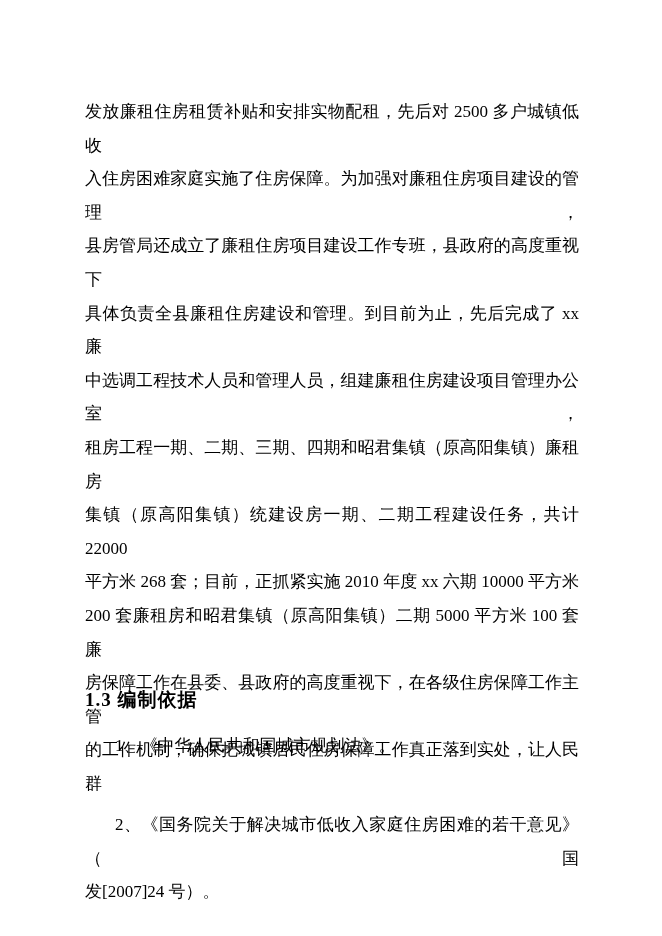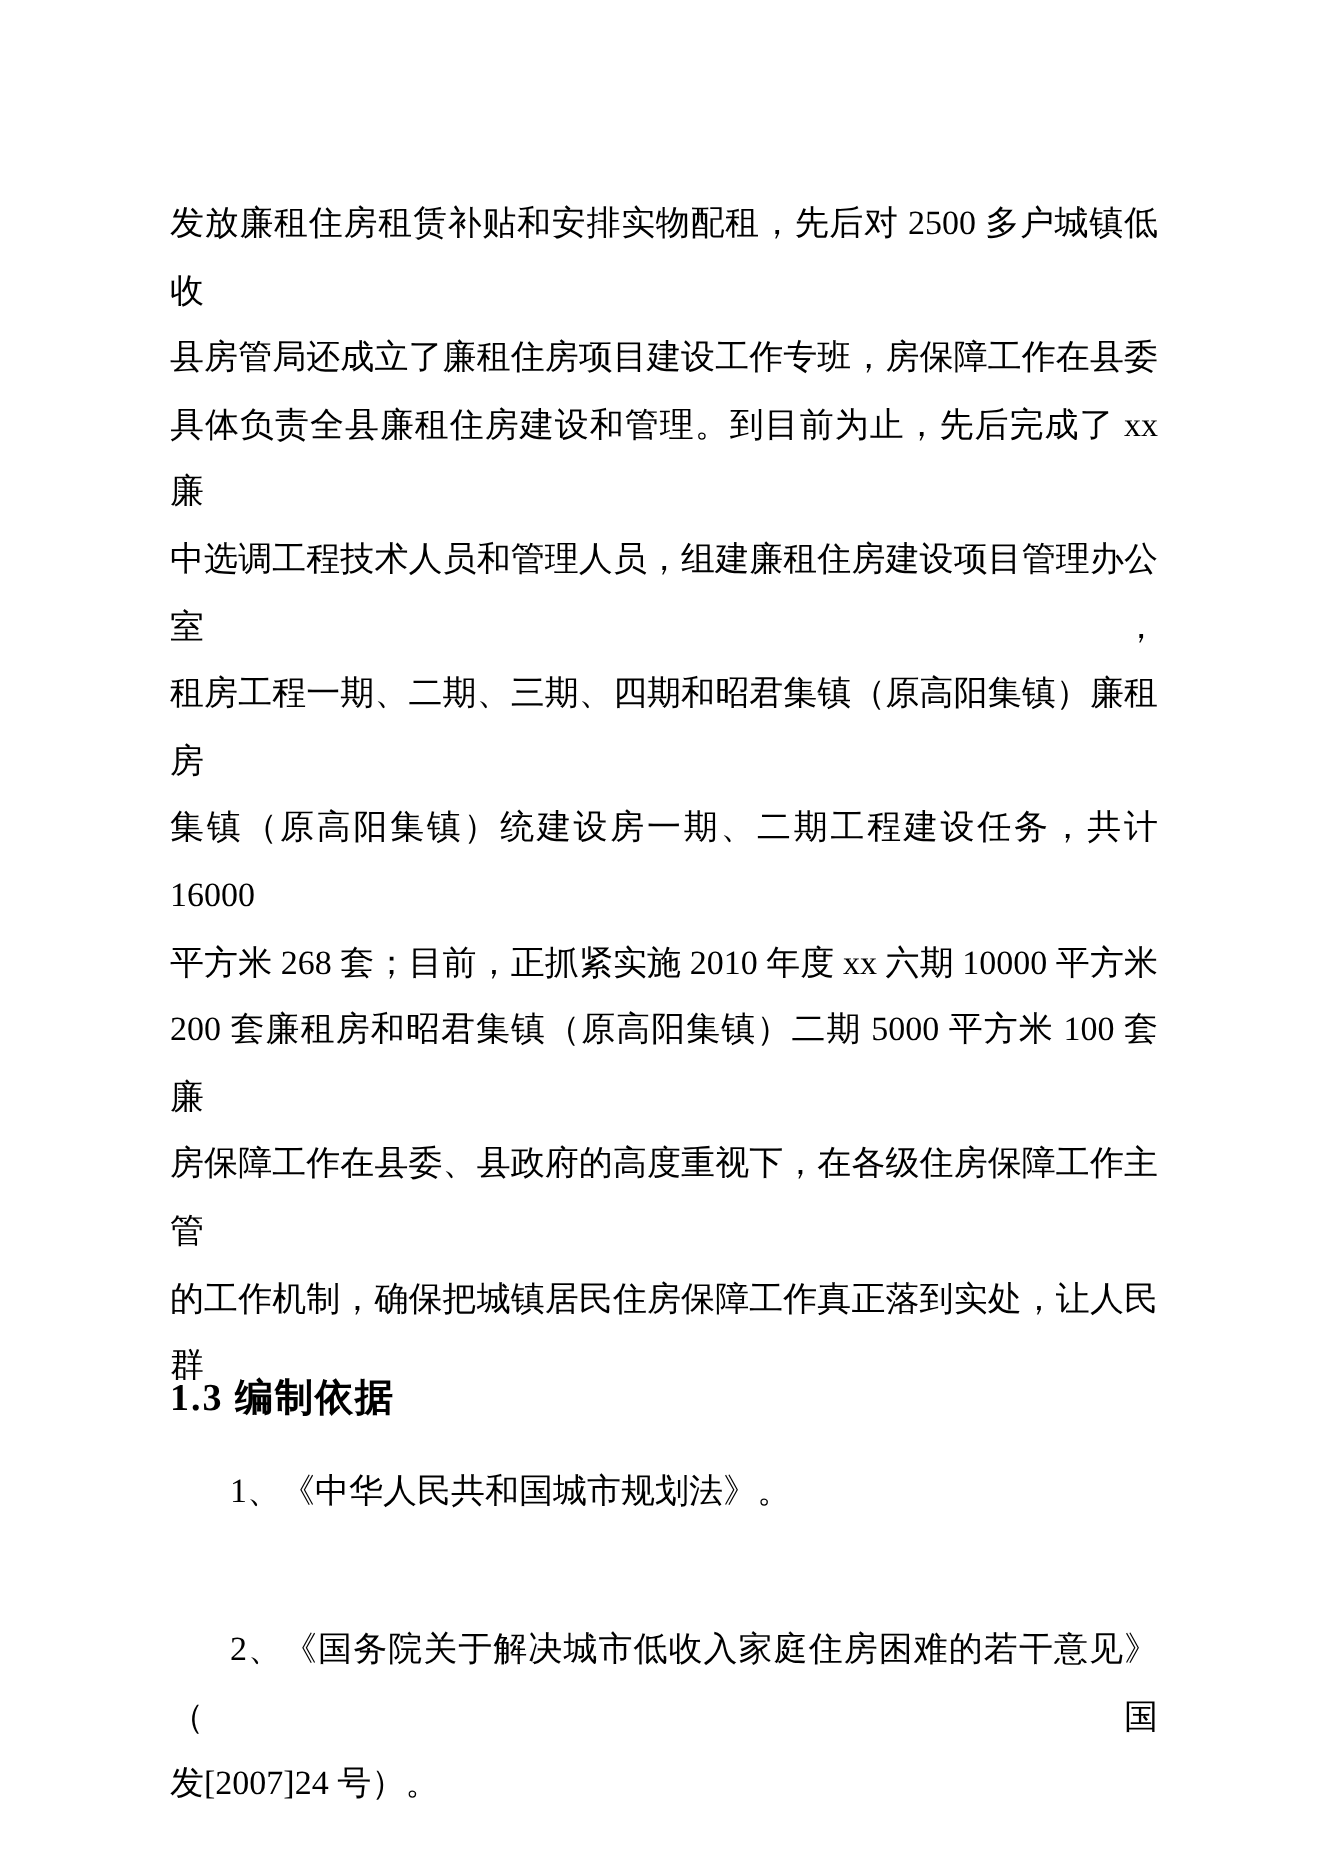--- a/index.html
+++ b/index.html
@@ -55,25 +55,26 @@
   .ref-2 { top: 808px; }
   .indent { text-indent: 30px; }
 </style>
 </head>
 <body>
 
 <div class="page">
 
   <div class="body-para">
     <div class="tline">发放廉租住房租赁补贴和安排实物配租，先后对 2500 多户城镇低收</div>
-    <div class="tline">县房管局还成立了廉租住房项目建设工作专班，房保障工作在县委</div>
+    <div class="tline">入住房困难家庭实施了住房保障。为加强对廉租住房项目建设的管理，</div>
+    <div class="tline">县房管局还成立了廉租住房项目建设工作专班，县政府的高度重视下</div>
     <div class="tline">具体负责全县廉租住房建设和管理。到目前为止，先后完成了 xx 廉</div>
     <div class="tline">中选调工程技术人员和管理人员，组建廉租住房建设项目管理办公室，</div>
     <div class="tline">租房工程一期、二期、三期、四期和昭君集镇（原高阳集镇）廉租房</div>
-    <div class="tline">集镇（原高阳集镇）统建设房一期、二期工程建设任务，共计 16000</div>
+    <div class="tline">集镇（原高阳集镇）统建设房一期、二期工程建设任务，共计 22000</div>
     <div class="tline">平方米 268 套；目前，正抓紧实施 2010 年度 xx 六期 10000 平方米</div>
     <div class="tline">200 套廉租房和昭君集镇（原高阳集镇）二期 5000 平方米 100 套廉</div>
     <div class="tline">房保障工作在县委、县政府的高度重视下，在各级住房保障工作主管</div>
     <div class="tline">的工作机制，确保把城镇居民住房保障工作真正落到实处，让人民群</div>
 
   </div>
 
   <h2 class="section-heading">1.3 编制依据</h2>
 
   <div class="ref ref-1">

